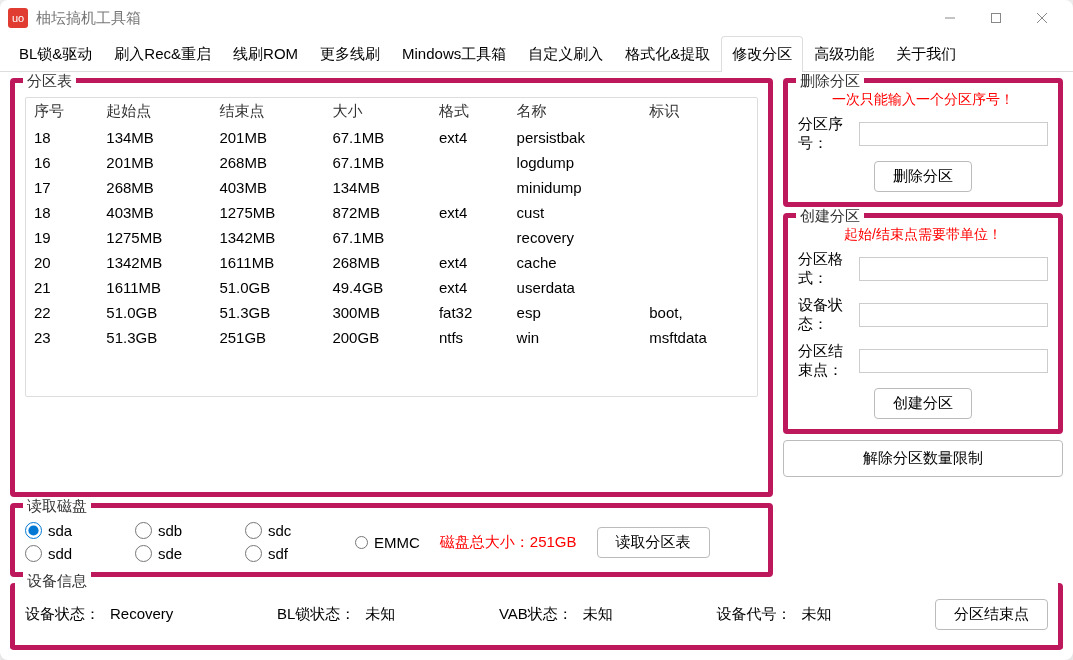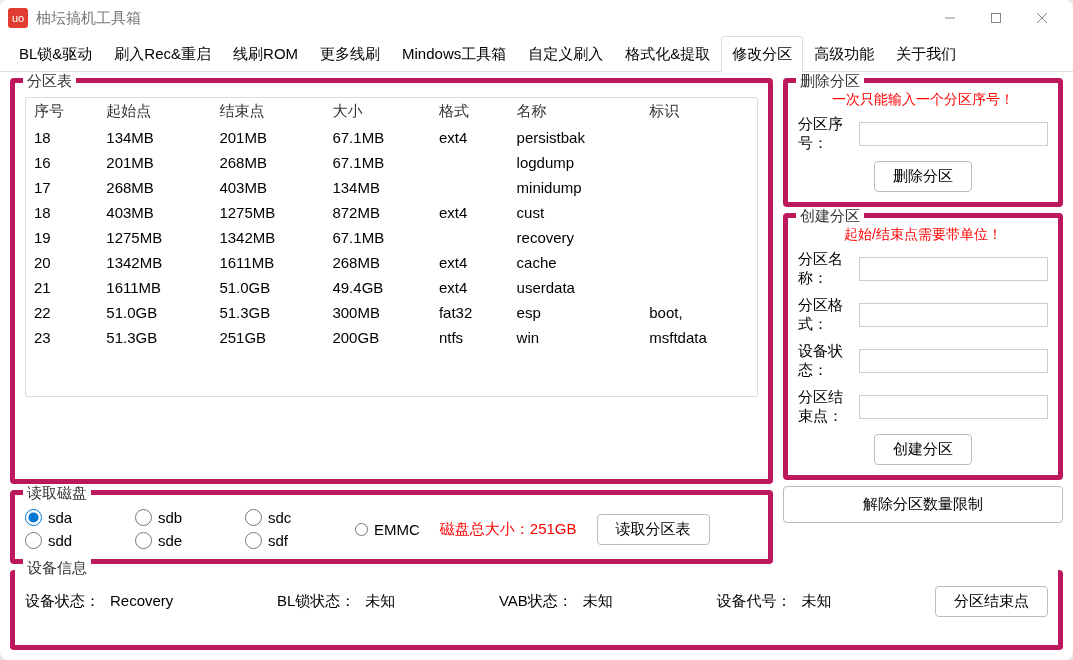--- a/index.html
+++ b/index.html
@@ -32,21 +32,21 @@
 .form-row label { width: 90px; font-size: 15px; }
 .form-row input { flex: 1; border: 1px solid #ccc; padding: 3px 5px; height: 24px; background: #fff; }
 .btn { background: #fff; border: 1px solid #bbb; border-radius: 4px; padding: 5px 18px; cursor: pointer; font-size: 15px; font-family: inherit; }
 .btn-center { display: block; margin: 4px auto 0 auto; }
 .read-disk-box { display: flex; align-items: center; gap: 20px; padding-top: 6px; }
 .radio-grid { display: grid; grid-template-columns: repeat(3, 90px); gap: 6px 20px; }
 .radio-item { display: flex; align-items: center; gap: 6px; font-size: 15px; }
 .radio-item input { width: 17px; height: 17px; accent-color: #0078d4; }
 .emmc-radio { display: flex; align-items: center; gap: 6px; }
 .disk-size { color: #f00; font-size: 15px; }
-.device-info { border-top: none; padding: 6px 10px 28px 10px; }
+.device-info { border-top: none; padding: 6px 10px 15px 10px; }
 .device-row { display: flex; align-items: center; gap: 10px; margin-top: 10px; }
 .device-item { display: flex; gap: 10px; }
 .device-item .lbl { color: #000; }
 .spacer { flex: 1; }
 .partition-group { flex: 1; display: flex; flex-direction: column; }
 </style>
 </head>
 <body>
 
 <div class="window">
@@ -237,24 +237,20 @@
           <label>分区序号：</label>
           <input type="text" style="">
         </div>
         <button class="btn btn-center">删除分区</button>
       </div>
 
       <div class="groupbox">
         <div class="groupbox-title">创建分区</div>
         <div class="hint-red">起始/结束点需要带单位！</div>
         <div class="form-row">
-            <label>分区名称：</label>
-            <input type="text" style="">
-          </div>
-        <div class="form-row">
             <label>分区格式：</label>
             <input type="text" style="">
           </div>
         <div class="form-row">
             <label>设备状态：</label>
             <input type="text" style="">
           </div>
         <div class="form-row">
             <label>分区结束点：</label>
             <input type="text" style="">

